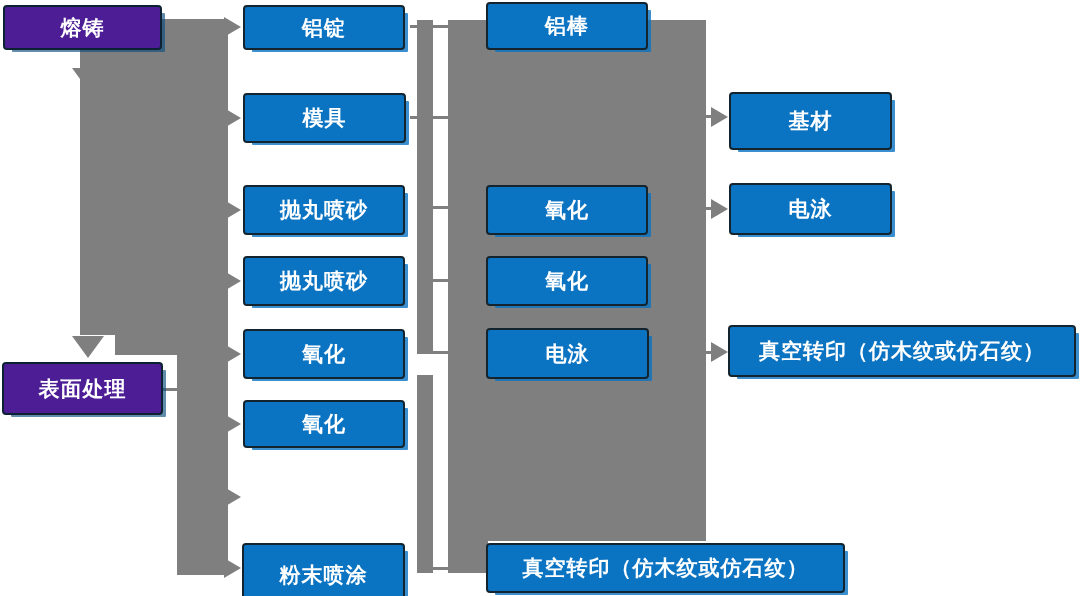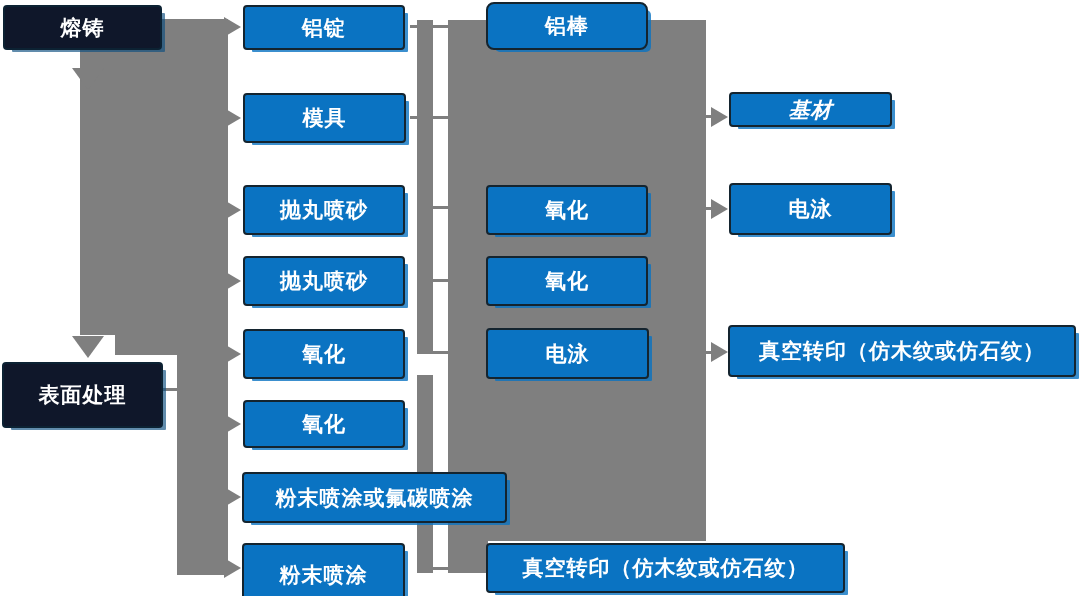--- a/index.html
+++ b/index.html
@@ -20,21 +20,21 @@
     border-radius:4px;
     box-sizing:border-box;
     white-space:nowrap;
     z-index:5;
   }
   .box.light{
     background:#0a73c2;
     box-shadow:6px 5px 0 -3px rgba(10,115,194,0.8);
   }
   .box.dark{
-    background:#0f172a;
+    background:#4c1d95;
     box-shadow:6px 5px 0 -3px rgba(13,78,128,0.65);
     border-color:#0c2233;
   }
   
   .gray{position:absolute;background:#7f7f7f;z-index:1;}
   .thinline{position:absolute;height:3px;background:#7f7f7f;z-index:1;}
   .arrow-right{
     position:absolute;width:0;height:0;z-index:2;
     border-top:10px solid transparent;
     border-bottom:10px solid transparent;
@@ -83,34 +83,33 @@
   <div class="arrow-right" style="left:224px;top:344px;"></div>
   <div class="arrow-right" style="left:224px;top:414px;"></div>
   <div class="arrow-right" style="left:224px;top:487px;"></div>
   <div class="arrow-right" style="left:224px;top:558px;"></div>
 
   <div class="arrow-right" style="left:711px;top:107px;"></div>
   <div class="arrow-right" style="left:711px;top:199px;"></div>
   <div class="arrow-right" style="left:711px;top:342px;"></div>
 
   <div class="box dark" style="left:3px;top:5px;width:159px;height:45px;">熔铸</div>
-  <div class="box dark" style="left:2px;top:362px;width:161px;height:66px;">表面处理</div>
+  <div class="box dark" style="left:2px;top:362px;width:161px;height:53px;">表面处理</div>
 
   <div class="box light" style="left:243px;top:5px;width:162px;height:45px;text-align:right;">铝锭</div>
   <div class="box light" style="left:243px;top:93px;width:163px;height:50px;font-family:Liberation Serif, serif;">模具</div>
   <div class="box light" style="left:243px;top:185px;width:162px;height:50px;">抛丸喷砂</div>
   <div class="box light" style="left:243px;top:256px;width:162px;height:50px;">抛丸喷砂</div>
   <div class="box light" style="left:243px;top:329px;width:162px;height:50px;">氧化</div>
   <div class="box light" style="left:243px;top:400px;width:162px;height:48px;">氧化</div>
-  <div class="box light" style="left:242px;top:472px;width:265px;height:51px;">粉末喷涂或氟碳喷涂</div>
   <div class="box light" style="left:242px;top:543px;width:163px;height:64px;">粉末喷涂</div>
 
-  <div class="box light" style="left:486px;top:2px;width:162px;height:48px;border-radius:8px;">铝棒</div>
+  <div class="box light" style="left:486px;top:2px;width:162px;height:48px;">铝棒</div>
   <div class="box light" style="left:486px;top:185px;width:162px;height:50px;">氧化</div>
   <div class="box light" style="left:486px;top:256px;width:162px;height:50px;">氧化</div>
   <div class="box light" style="left:486px;top:328px;width:163px;height:51px;">电泳</div>
   <div class="box light" style="left:486px;top:543px;width:359px;height:50px;">真空转印（仿木纹或仿石纹）</div>
 
-  <div class="box light" style="left:729px;top:92px;width:163px;height:35px;font-style:italic;">基材</div>
+  <div class="box light" style="left:729px;top:92px;width:163px;height:58px;">基材</div>
   <div class="box light" style="left:729px;top:183px;width:163px;height:52px;">电泳</div>
   <div class="box light" style="left:728px;top:325px;width:348px;height:52px;">真空转印（仿木纹或仿石纹）</div>
 
 </div>
 
 </body></html>

